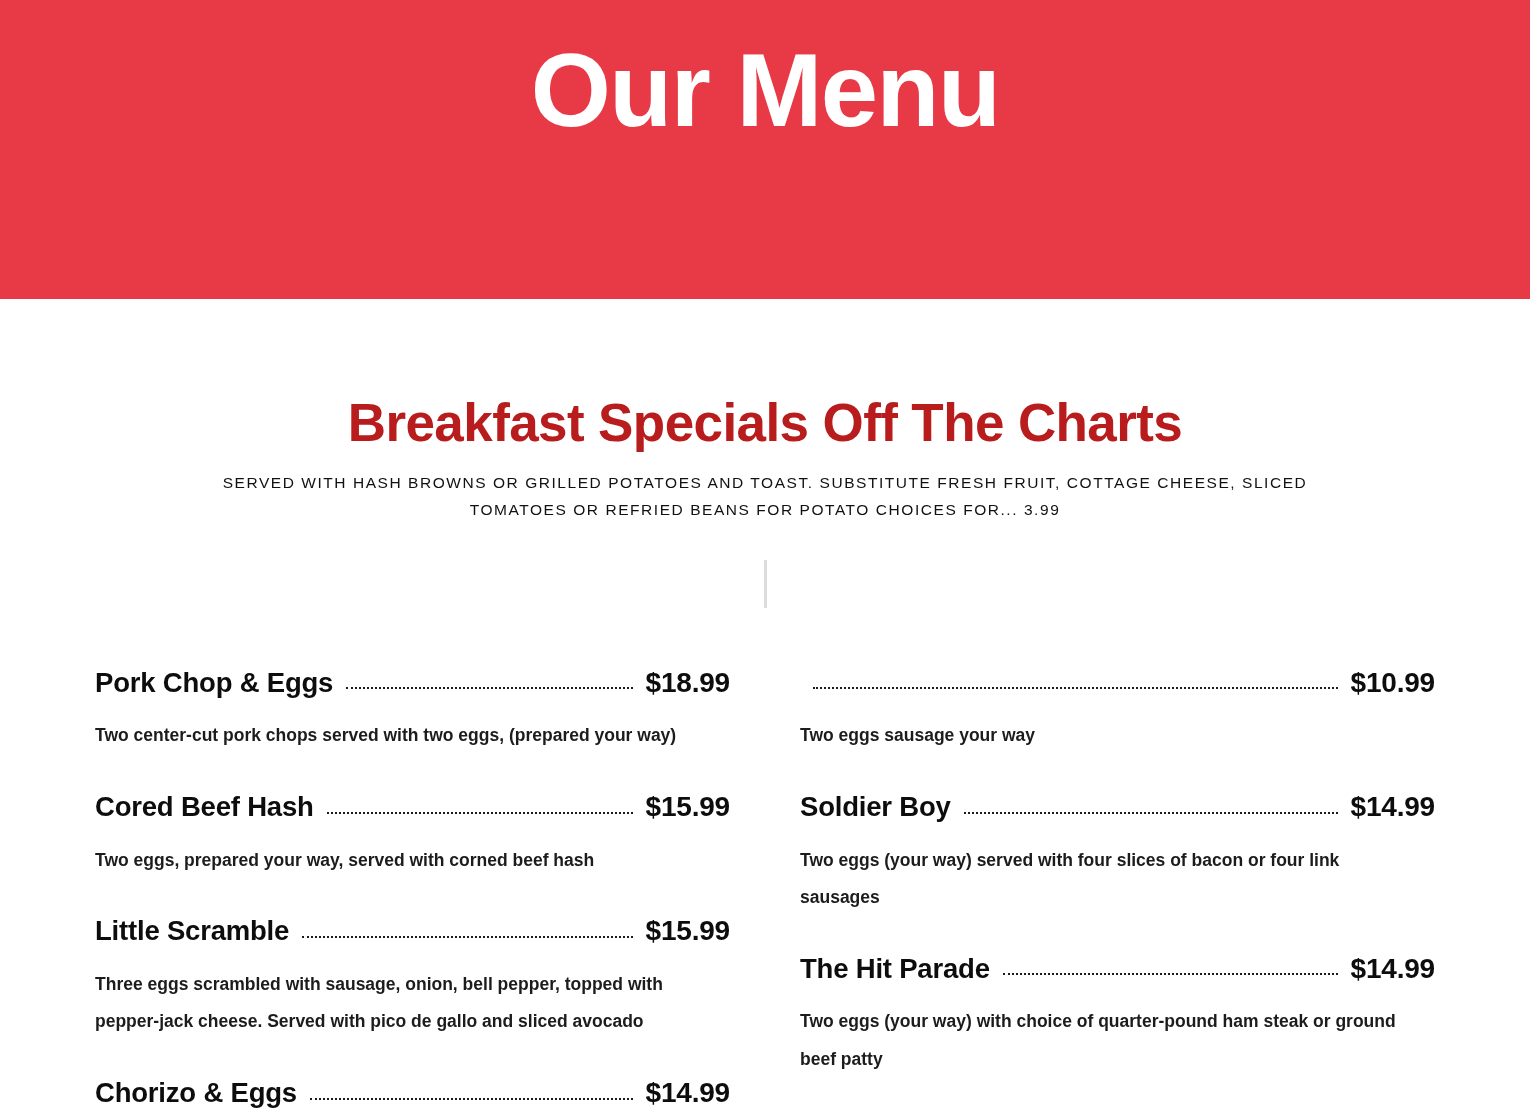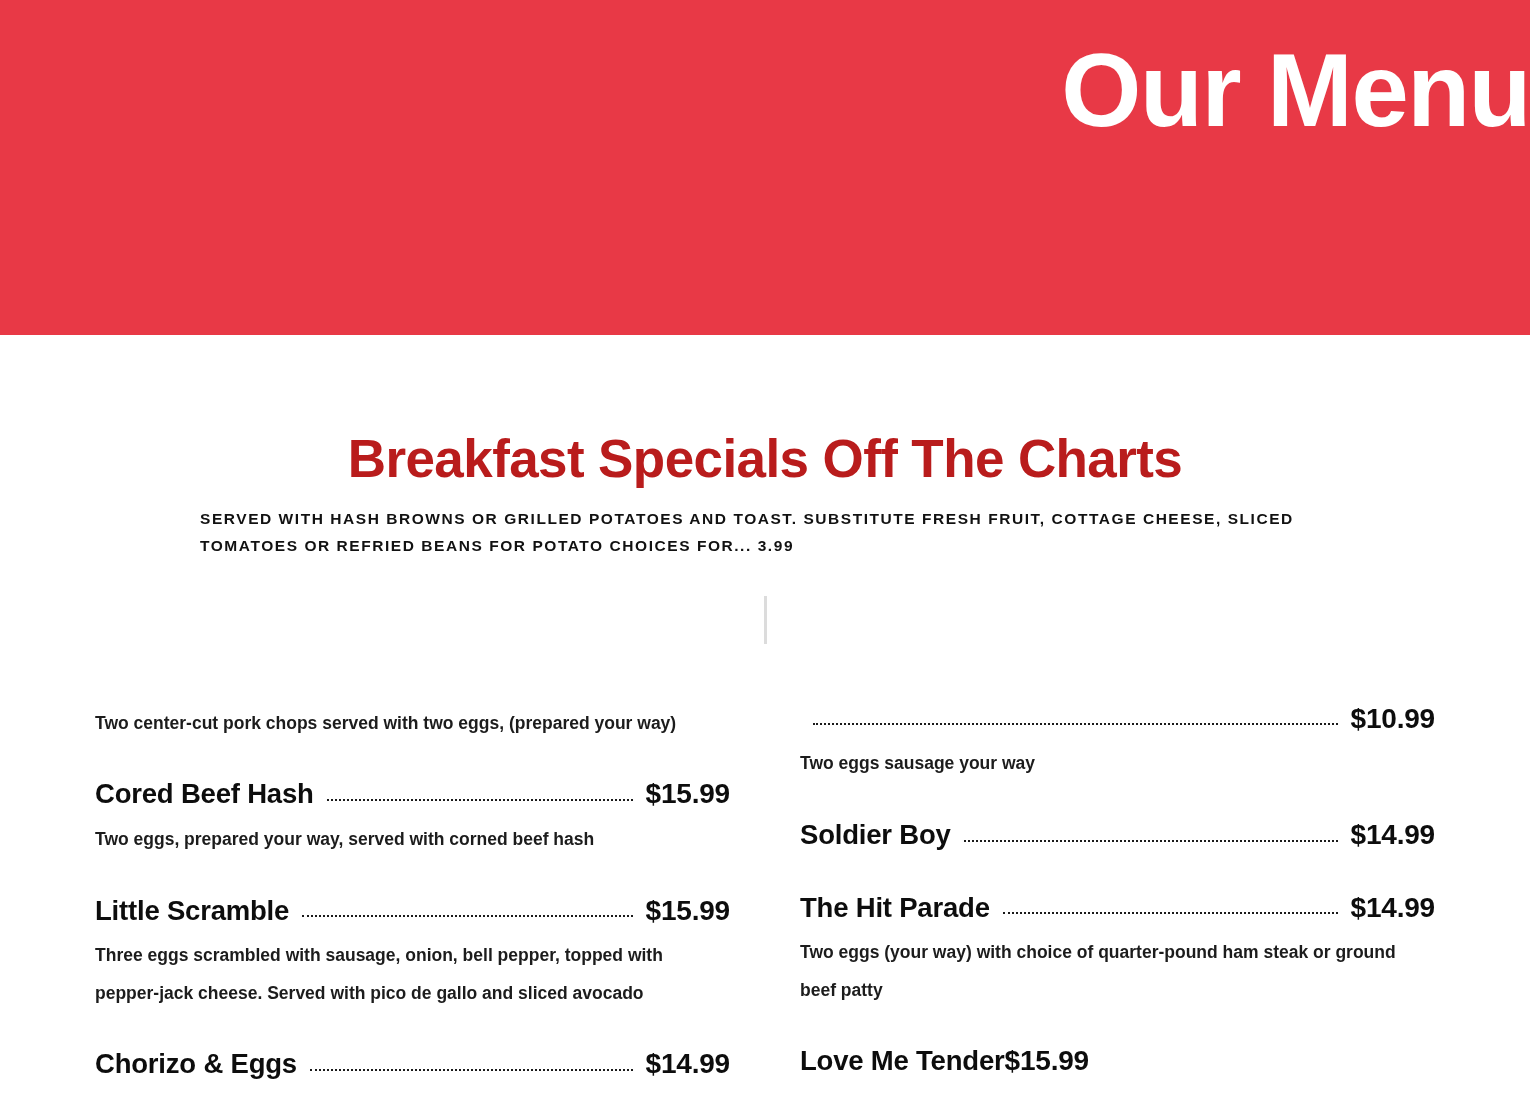--- a/index.html
+++ b/index.html
@@ -14,25 +14,25 @@
     overflow: hidden;
     background: #ffffff;
     font-family: "Liberation Sans", sans-serif;
     color: #111111;
     -webkit-font-smoothing: antialiased;
   }
 
   
   .banner {
     width: 1530px;
-    height: 335px;
+    height: 299px;
     background: #e83946;
     display: flex;
     align-items: flex-start;
-    justify-content: flex-end;
+    justify-content: center;
   }
   .banner-title {
     margin: 0;
     padding-top: 28px;
     font-size: 103px;
     line-height: 1.22;
     font-weight: 700;
     letter-spacing: -1.5px;
     color: #ffffff;
     text-align: center;
@@ -53,24 +53,24 @@
     letter-spacing: -0.6px;
     text-align: center;
     color: #b91c1c;
   }
 
   .section-subtitle {
     margin: 14px auto 0 auto;
     width: 1130px;
     font-size: 15.5px;
     line-height: 1.78;
-    font-weight: 700;
+    font-weight: 400;
     letter-spacing: 1.55px;
     text-transform: uppercase;
-    text-align: left;
+    text-align: center;
     color: #111111;
   }
 
   .divider-wrap {
     width: 1530px;
     display: flex;
     justify-content: center;
     margin-top: 36px;
   }
   .divider {
@@ -125,21 +125,21 @@
     line-height: 1.45;
     font-weight: 700;
     letter-spacing: -0.2px;
     color: #0d0d0d;
     white-space: nowrap;
     flex: 0 0 auto;
     text-align: right;
   }
 
   .item-desc {
-    margin-top: 6px;
+    margin-top: 14px;
     font-size: 17.5px;
     line-height: 2.15;
     font-weight: 700;
     color: #1c1c1c;
     max-width: 620px;
   }
 </style>
 </head>
 <body>
 
@@ -154,20 +154,25 @@
   <p class="section-subtitle">Served with hash browns or grilled potatoes and toast. Substitute fresh fruit, cottage cheese, sliced tomatoes or refried beans for potato choices for... 3.99</p>
 
   <div class="divider-wrap">
     <div class="divider"></div>
   </div>
 
   <div class="menu-grid">
 
     <section class="menu-col" id="left-col">
         <div class="menu-item">
+          <div class="item-head">
+            <span class="item-name">Pork Chop &amp; Eggs</span>
+            <span class="leader"></span>
+            <span class="item-price">$18.99</span>
+          </div>
           <p class="item-desc">Two center-cut pork chops served with two eggs, (prepared your way)</p>
         </div>
         <div class="menu-item">
           <div class="item-head">
             <span class="item-name">Cored Beef Hash</span>
             <span class="leader"></span>
             <span class="item-price">$15.99</span>
           </div>
           <p class="item-desc">Two eggs, prepared your way, served with corned beef hash</p>
         </div>
@@ -195,20 +200,21 @@
             <span class="item-price">$10.99</span>
           </div>
           <p class="item-desc">Two eggs sausage your way</p>
         </div>
         <div class="menu-item">
           <div class="item-head">
             <span class="item-name">Soldier Boy</span>
             <span class="leader"></span>
             <span class="item-price">$14.99</span>
           </div>
+          <p class="item-desc">Two eggs (your way) served with four slices of bacon or four link sausages</p>
         </div>
         <div class="menu-item">
           <div class="item-head">
             <span class="item-name">The Hit Parade</span>
             <span class="leader"></span>
             <span class="item-price">$14.99</span>
           </div>
           <p class="item-desc">Two eggs (your way) with choice of quarter-pound ham steak or ground beef patty</p>
         </div>
         <div class="menu-item">

